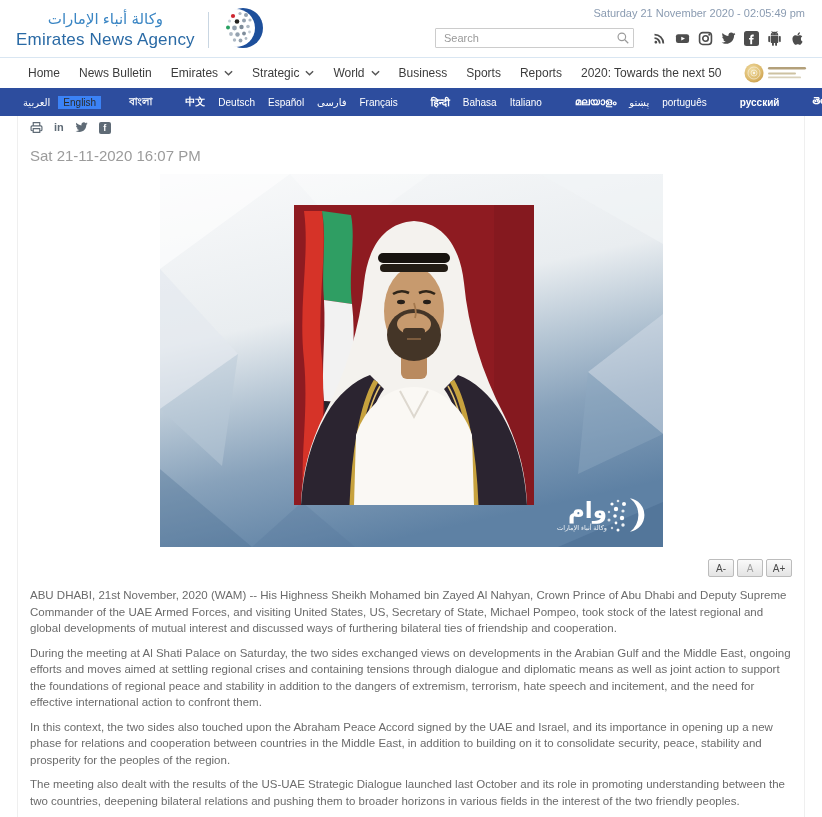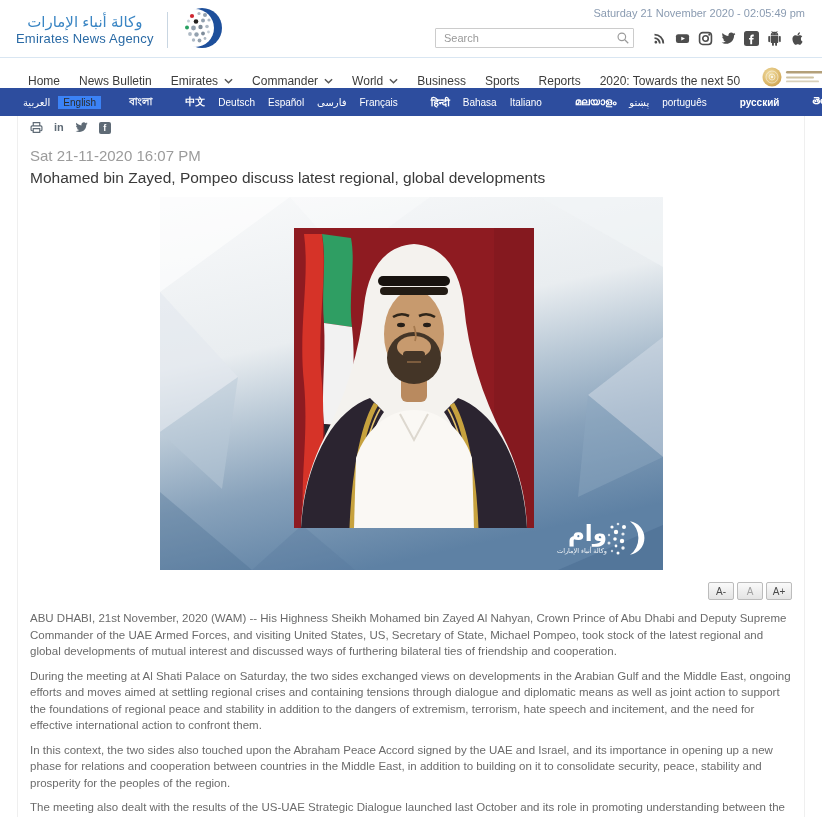--- a/index.html
+++ b/index.html
@@ -10,37 +10,37 @@
     font-family:"Liberation Sans","DejaVu Sans",sans-serif;
     -webkit-font-smoothing:antialiased;
   }
   .page { position:relative; width:822px; height:817px; background:#fff; }
 
   
   .header { position:relative; height:58px; border-bottom:1px solid #d9e6f2; }
   .logo { position:absolute; left:16px; top:6px; display:flex; align-items:center; }
   .logo-text { text-align:center; line-height:1.25; }
   .logo-ar { font-size:15px; color:#3b86c4; }
-  .logo-en { font-size:13px; color:#2a6aa5; letter-spacing:.2px; }
+  .logo-en { font-size:17px; color:#2a6aa5; letter-spacing:.2px; }
   .logo-sep { width:1px; height:36px; background:#c9d6e2; margin:0 11px 0 13px; }
   .datetime { position:absolute; top:7px; right:17px; font-size:11px; color:#8a9bb1; }
   .search-row { position:absolute; top:28px; right:17px; display:flex; align-items:center; }
   .search-box { position:relative; width:208px; height:20px; margin-right:10px;padding-left:9px; }
   .search-box input {
     width:100%; height:100%; border:1px solid #ccc; border-radius:1px;
     font-size:11px; color:#555; padding:0 22px 0 8px; outline:none;
     font-family:"Liberation Sans","DejaVu Sans",sans-serif;
   }
   .search-box input::placeholder { color:#999; }
   .search-icon { position:absolute; right:4px; top:3px; width:14px; height:14px; }
   .soc { width:16px; height:16px; margin-left:7px; display:flex; align-items:center; justify-content:center; cursor:pointer; }
   .soc svg { width:15px; height:15px; fill:#4d4d4d; }
 
   
-  .nav { display:flex; align-items:flex-end; height:30px; padding:0 16px 0 28px; }
+  .nav { display:flex; align-items:center; height:30px; padding:0 16px 0 28px; }
   .nav-item { display:flex; align-items:center; font-size:12px; color:#3c3c3c; margin-right:19px; cursor:pointer; white-space:nowrap; }
   .nav-item .chev { margin-left:6px; display:inline-flex; }
   .expo { display:flex; align-items:center; margin-left:2px; }
 
   
   .langbar { background:#2d4d9e; height:28px; display:flex; align-items:center; padding:0 12px 0 18px; }
   .lang { color:#fff; font-size:10px; padding:1px 5px; margin-right:3px; white-space:nowrap; cursor:pointer; }
   .lang.active { background:#3b82f6; color:#2b2b2b; }
   .lang.heavy { font-weight:bold;margin-left:20px; }
 
@@ -165,21 +165,21 @@
       </span>
     <span class="nav-item">
         <span>Emirates</span>
       <span class="chev">
           <svg width="9" height="6" viewBox="0 0 10 6">
             <path d="M1 1l4 4 4-4" fill="none" stroke="#555" stroke-width="1.6"></path>
           </svg>
         </span>
       </span>
     <span class="nav-item">
-        <span>Commander</span>
+        <span>Strategic</span>
       <span class="chev">
           <svg width="9" height="6" viewBox="0 0 10 6">
             <path d="M1 1l4 4 4-4" fill="none" stroke="#555" stroke-width="1.6"></path>
           </svg>
         </span>
       </span>
     <span class="nav-item">
         <span>World</span>
       <span class="chev">
           <svg width="9" height="6" viewBox="0 0 10 6">
@@ -251,21 +251,20 @@
       <span class="share share-in">in</span>
       <span class="share">
         <svg viewBox="0 0 24 24" fill="#5f6b76">
             <path d="M23.44 4.83c-.8.37-1.5.38-2.22.02.93-.56.98-.96 1.32-2.02-.88.52-1.86.9-2.9 1.1-.82-.88-2-1.43-3.3-1.43-2.5 0-4.55 2.04-4.55 4.54 0 .36.03.7.1 1.04-3.77-.2-7.12-2-9.36-4.75-.4.67-.6 1.45-.6 2.3 0 1.56.8 2.95 2 3.77-.74-.03-1.44-.23-2.05-.57v.06c0 2.2 1.56 4.03 3.64 4.44-.67.2-1.37.2-2.06.08.58 1.8 2.26 3.12 4.25 3.16C5.78 17.9 3.37 18.74 1 18.46c2 1.3 4.4 2.04 6.97 2.04 8.35 0 12.92-6.92 12.92-12.93 0-.2 0-.4-.02-.6.9-.63 1.96-1.22 2.57-2.14z"></path>
           </svg>
       </span>
       <span class="share share-fb">f</span>
     </div>
 
     <div class="article-date">Sat 21-11-2020 16:07 PM</div>
-    <h1 class="article-title" style="margin:5px 0 0; font-weight:500;">Mohamed bin Zayed, Pompeo discuss latest regional, global developments</h1>
 
     <div class="figure">
       <svg width="503" height="373" viewBox="0 0 503 373">
         <defs>
           <linearGradient id="bgGrad" x1="0.1" y1="0" x2="0.4" y2="1">
             <stop offset="0" stop-color="#f8f9fa"></stop>
             <stop offset="0.40" stop-color="#e9edf0"></stop>
             <stop offset="0.58" stop-color="#b7c7d5"></stop>
             <stop offset="0.76" stop-color="#88a2bb"></stop>
             <stop offset="1" stop-color="#5e81a4"></stop>

